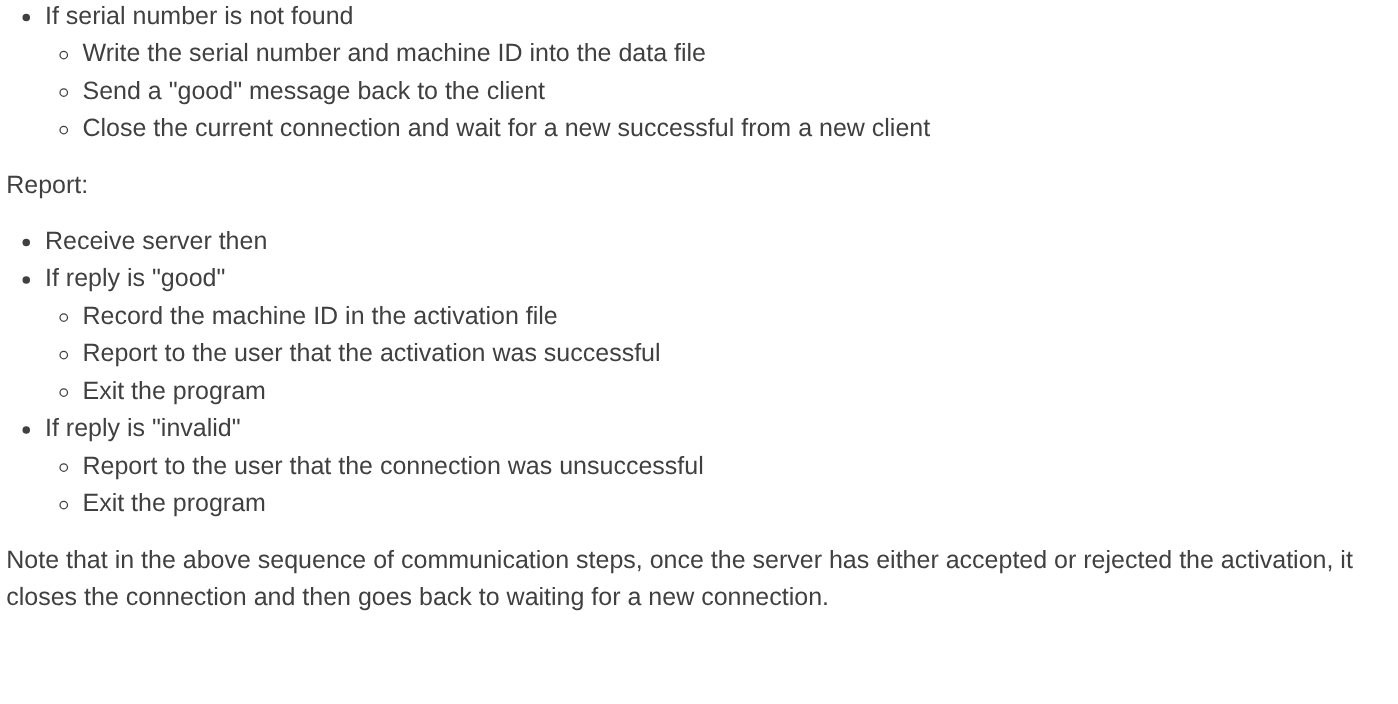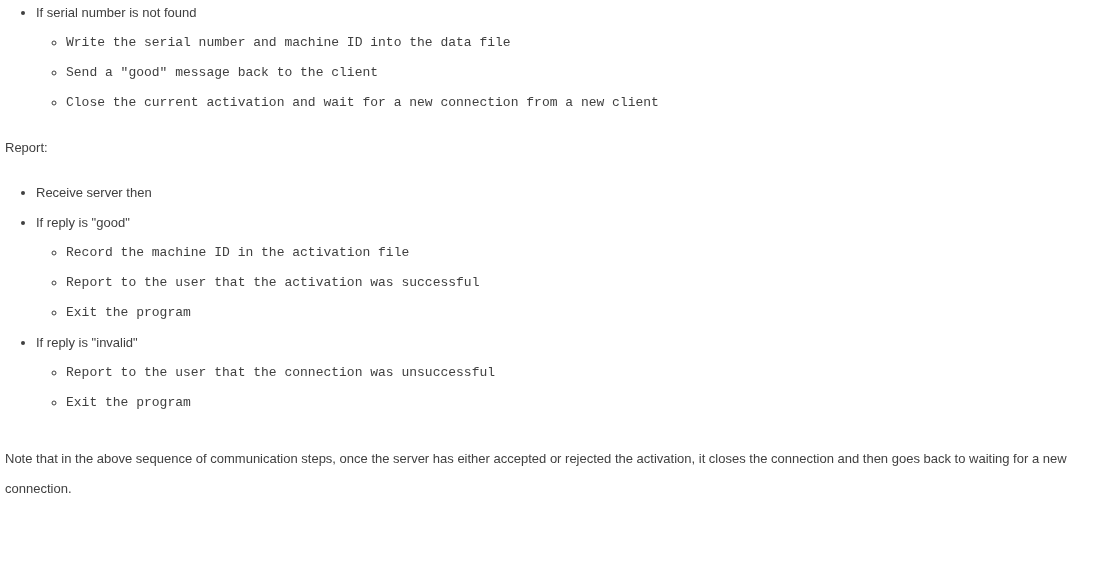--- a/index.html
+++ b/index.html
@@ -7,50 +7,49 @@
     padding: 0;
     background: #ffffff;
   }
   .page {
     width: 1118px;
     height: 563px;
     box-sizing: border-box;
     padding: 0 6px 0 5px;
     overflow: hidden;
     font-family: "Liberation Sans", sans-serif;
-    font-size: 13px;
+    font-size: 20px;
     color: #404040;
     background: #ffffff;
   }
   ul {
     margin: 0;
     padding: 0;
   }
   ul.level-1 {
     list-style: disc outside;
     padding-left: 31px;
     margin: 0 0 15px 0;
   }
   ul.level-1.first {
     margin-top: -2px;
   }
   ul.level-2 {
     list-style: circle outside;
     padding-left: 30px;
     margin: 0;
-    font-family: Liberation Mono, monospace;
   }
   li {
     line-height: 30px;
   }
   li::marker {
     color: #404040;
   }
   p {
-    margin: 26px 0;
+    margin: 15px 0;
     line-height: 30px;
     max-width: 1110px;
   }
   p.heading-line {
     margin: 15px 0;
   }
 </style>
 </head>
 <body>
 
@@ -60,21 +59,21 @@
     <li>
       <span>If serial number is not found</span>
       <ul class="level-2">
         <li>
           <span>Write the serial number and machine ID into the data file</span>
         </li>
         <li>
           <span>Send a "good" message back to the client</span>
         </li>
         <li>
-          <span>Close the current activation and wait for a new connection from a new client</span>
+          <span>Close the current connection and wait for a new successful from a new client</span>
         </li>
       </ul>
     </li>
   </ul>
 
   <p class="heading-line">Report:</p>
 
   <ul class="level-1">
     <li>
       <span>Receive server then</span>

